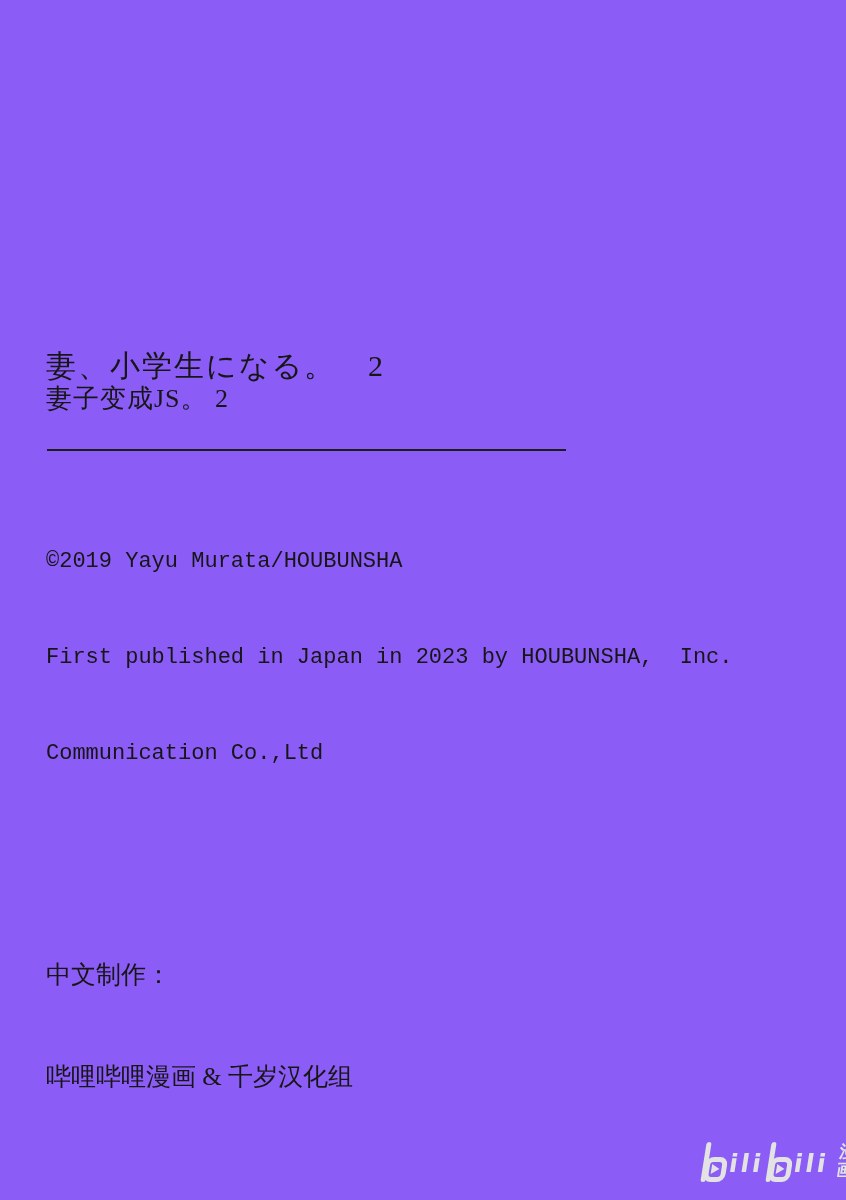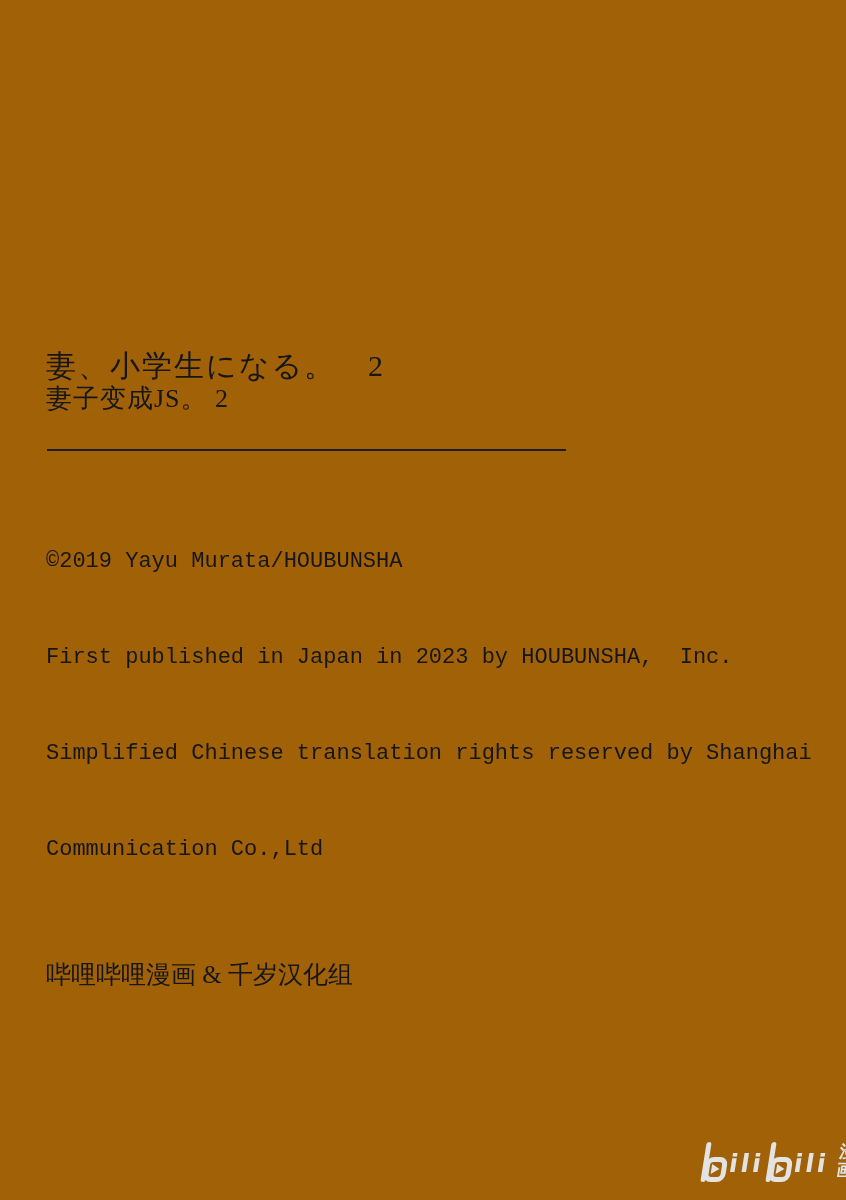--- a/index.html
+++ b/index.html
@@ -4,21 +4,21 @@
 <style>
   html, body {
     margin: 0;
     padding: 0;
     background: #ffffff;
   }
   .page {
     position: relative;
     width: 846px;
     height: 1200px;
-    background: #a16207;
+    background: #8b5cf6;
     overflow: hidden;
     color: #161616;
   }
 
   
   .title-block {
     position: absolute;
     left: 46px;
     top: 349px;
   }
@@ -153,25 +153,25 @@
   <header class="title-block">
     <h1 class="title-jp">妻、小学生になる。　2</h1>
     <h2 class="title-cn">妻子变成JS。 2</h2>
   </header>
 
   <hr class="divider">
 
   <section class="copyright">
     <div class="c-line">©2019 Yayu Murata/HOUBUNSHA</div>
     <div class="c-line">First published in Japan in 2023 by HOUBUNSHA,  Inc.</div>
-    <div class="c-line">Simplified Chinese translation rights reserved by Shanghai</div>
     <div class="c-line">Communication Co.,Ltd</div>
   </section>
 
   <section class="credits">
+    <div>中文制作：</div>
     <div>哔哩哔哩漫画 &amp; 千岁汉化组</div>
   </section>
 
   <div class="watermark">
     <span class="wm-b">
       <span class="wm-stem"></span>
       <span class="wm-bowl">
         <span class="wm-play"></span>
       </span>
     </span>

